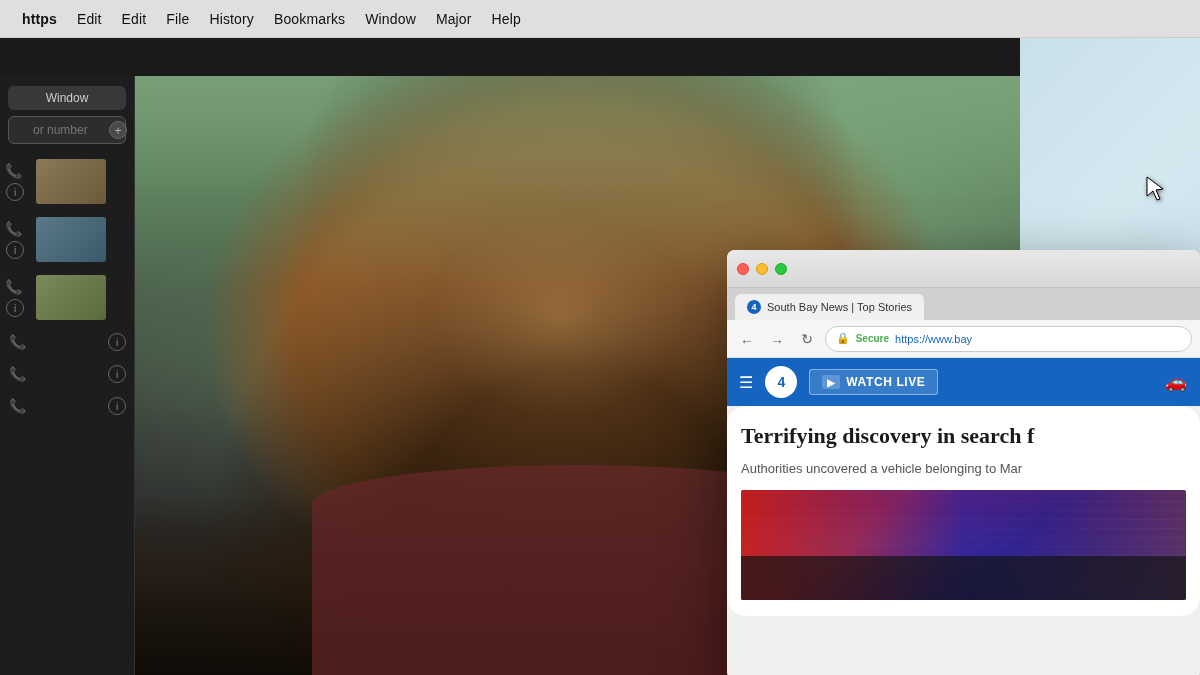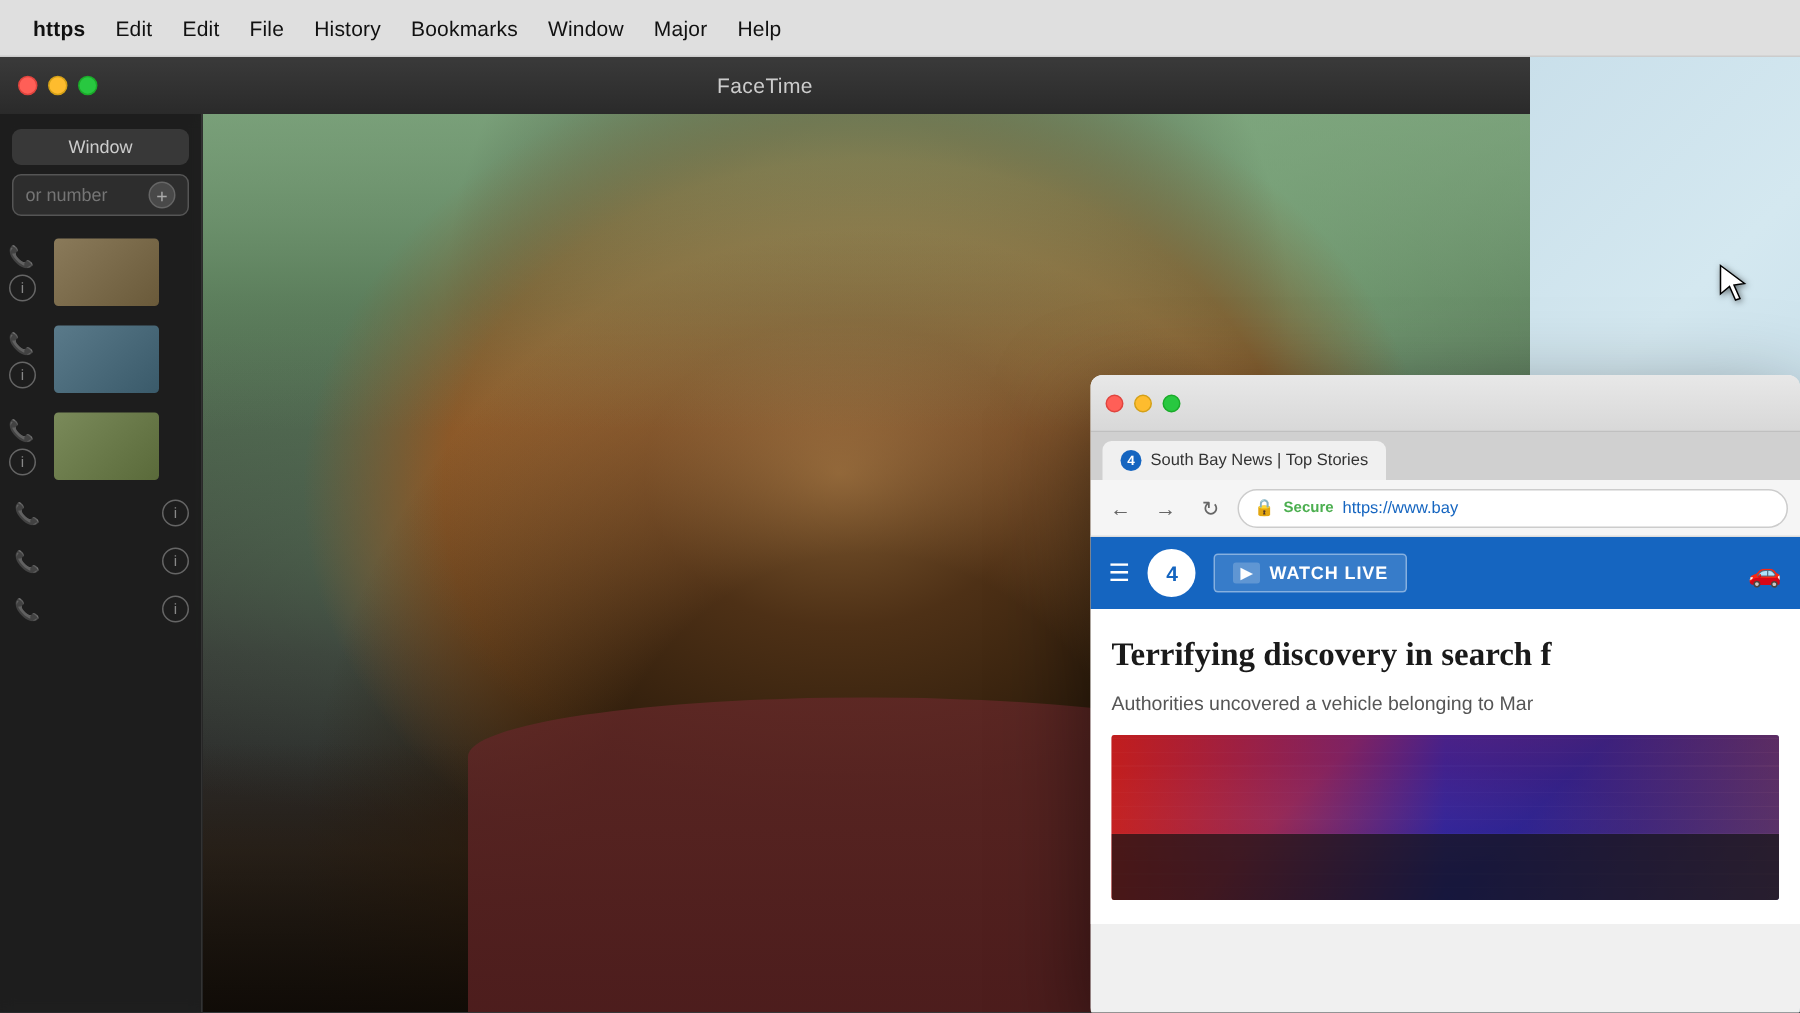--- a/index.html
+++ b/index.html
@@ -122,21 +122,21 @@
       text-align: center;
     }
 
     .sidebar-search {
       margin: 0 8px 8px 8px;
       display: flex;
       align-items: center;
       background: rgba(50, 50, 50, 0.8);
       border: 1px solid #555;
       border-radius: 6px;
-      padding: 4px 8px;
+      padding: 4px 24px;
       gap: 6px;
     }
 
     .sidebar-search input {
       background: transparent;
       border: none;
       outline: none;
       color: #999;
       font-size: 12px;
       width: 70px;
@@ -441,20 +441,21 @@
     .car-icon {
       color: white;
       font-size: 18px;
       margin-left: auto;
     }
 
     
     #news-content {
       background: white;
       padding: 16px 14px;
+      border-radius: 19px;
     }
 
     .news-headline {
       font-size: 22px;
       font-weight: 700;
       color: #1a1a1a;
       line-height: 1.3;
       margin-bottom: 8px;
       font-family: Georgia, serif;
     }
@@ -534,28 +535,20 @@
 <div id="desktop-bg"></div>
 
 <div id="cursor" style="position:absolute;top:175px;left:1145px;z-index:200;">
   <svg width="20" height="26" viewBox="0 0 20 26" fill="none">
     <path d="M2 2L18 14L11 15L15 24L12 25L8 16L2 21V2Z" fill="white" stroke="black" stroke-width="1"></path>
   </svg>
 </div>
 
 <div id="facetime-window">
 
-  <div id="facetime-titlebar">
-    <div class="traffic-lights">
-      <div class="traffic-light tl-close"></div>
-      <div class="traffic-light tl-min"></div>
-      <div class="traffic-light tl-max"></div>
-    </div>
-    <span id="facetime-title">FaceTime</span>
-  </div>
 
   <div id="facetime-sidebar">
     <button class="sidebar-audio-btn">Window</button>
     
     <div class="sidebar-search">
       <input type="text" placeholder="or number" style="">
       <div class="add-btn">+</div>
     </div>
 
     

